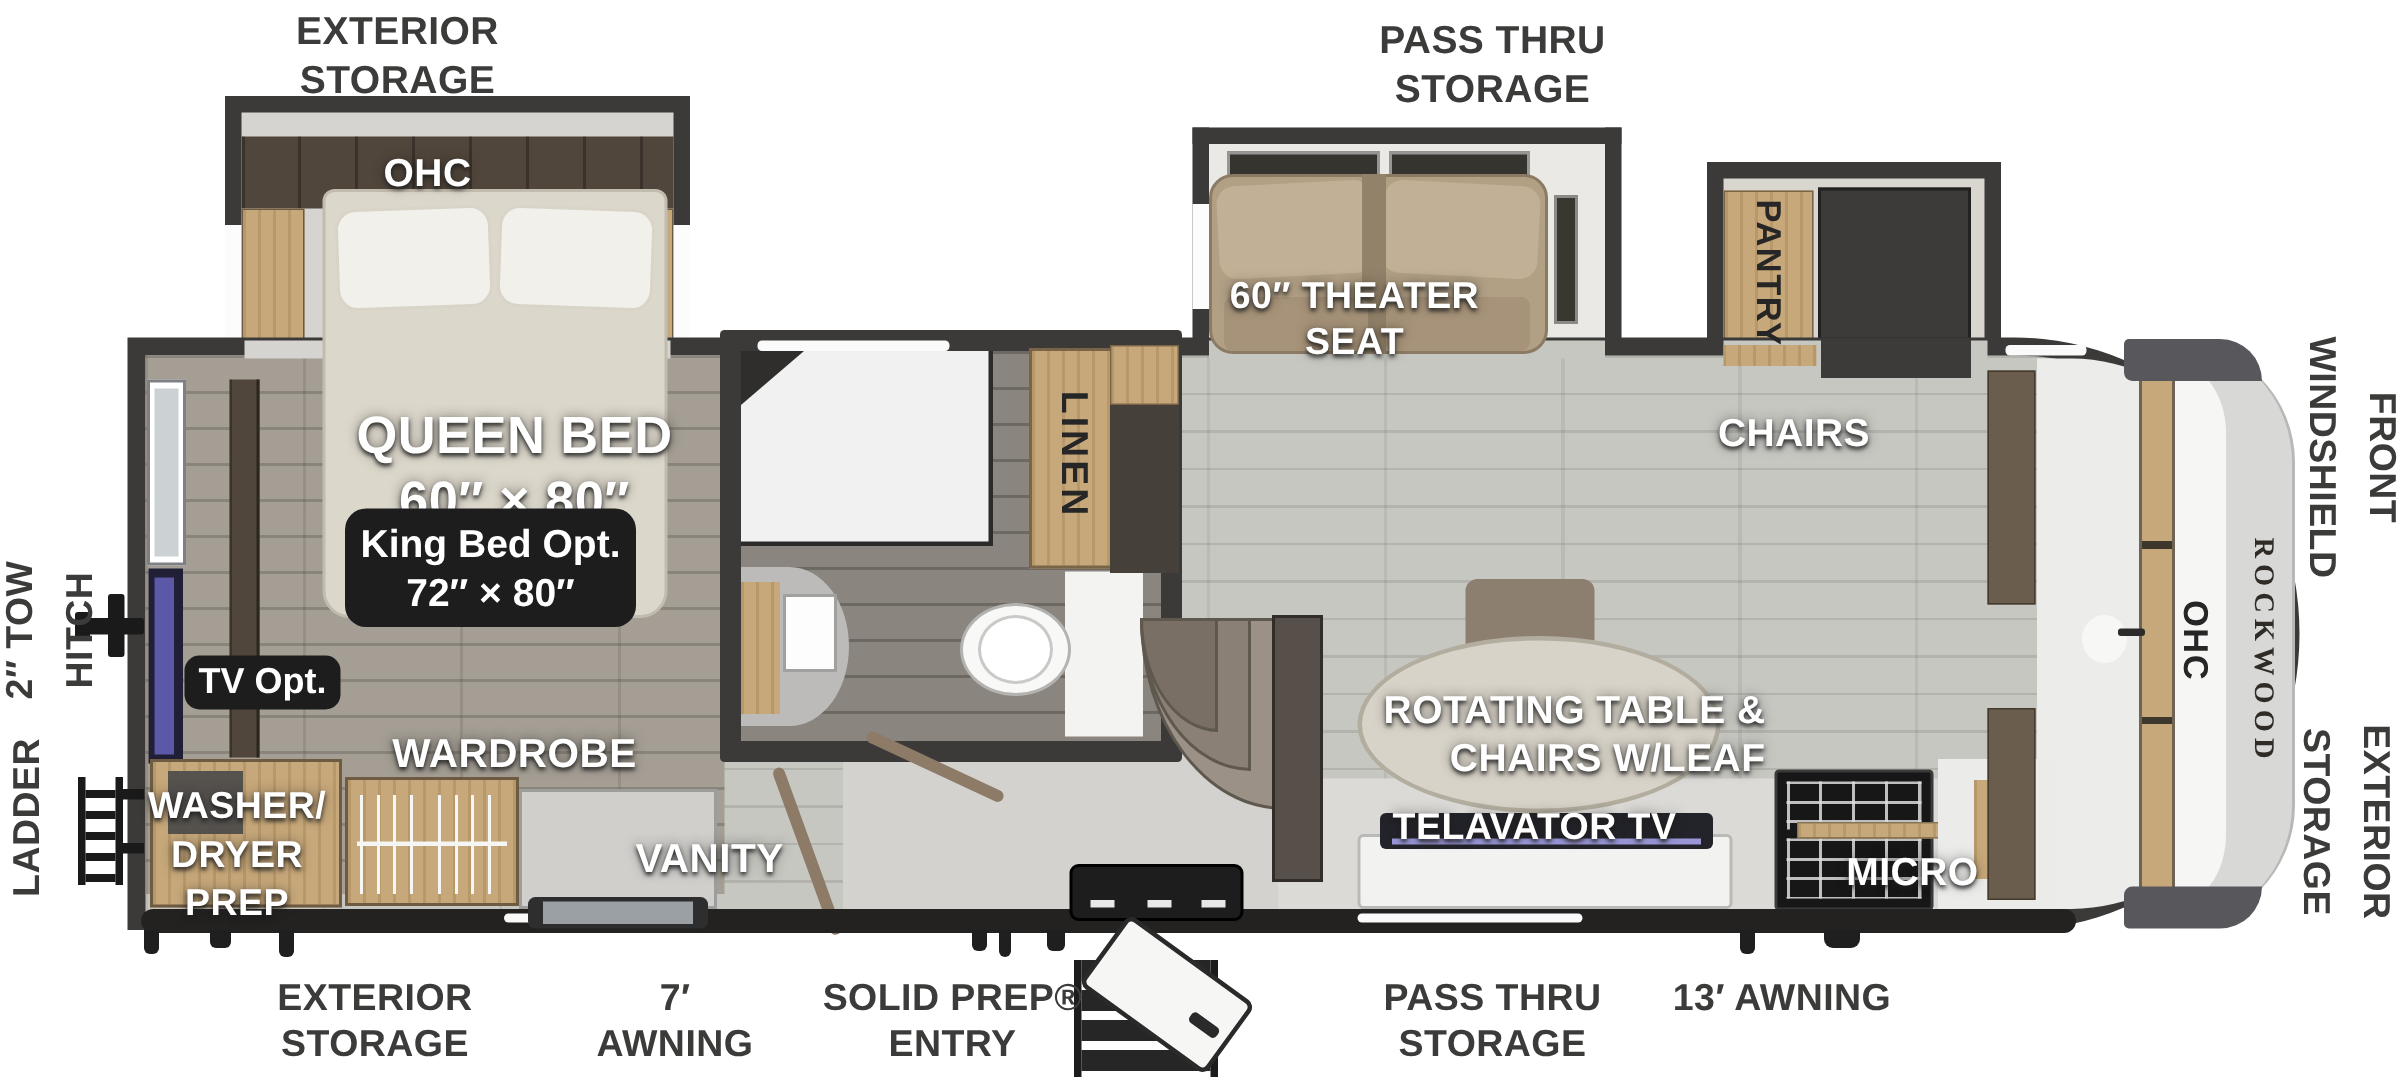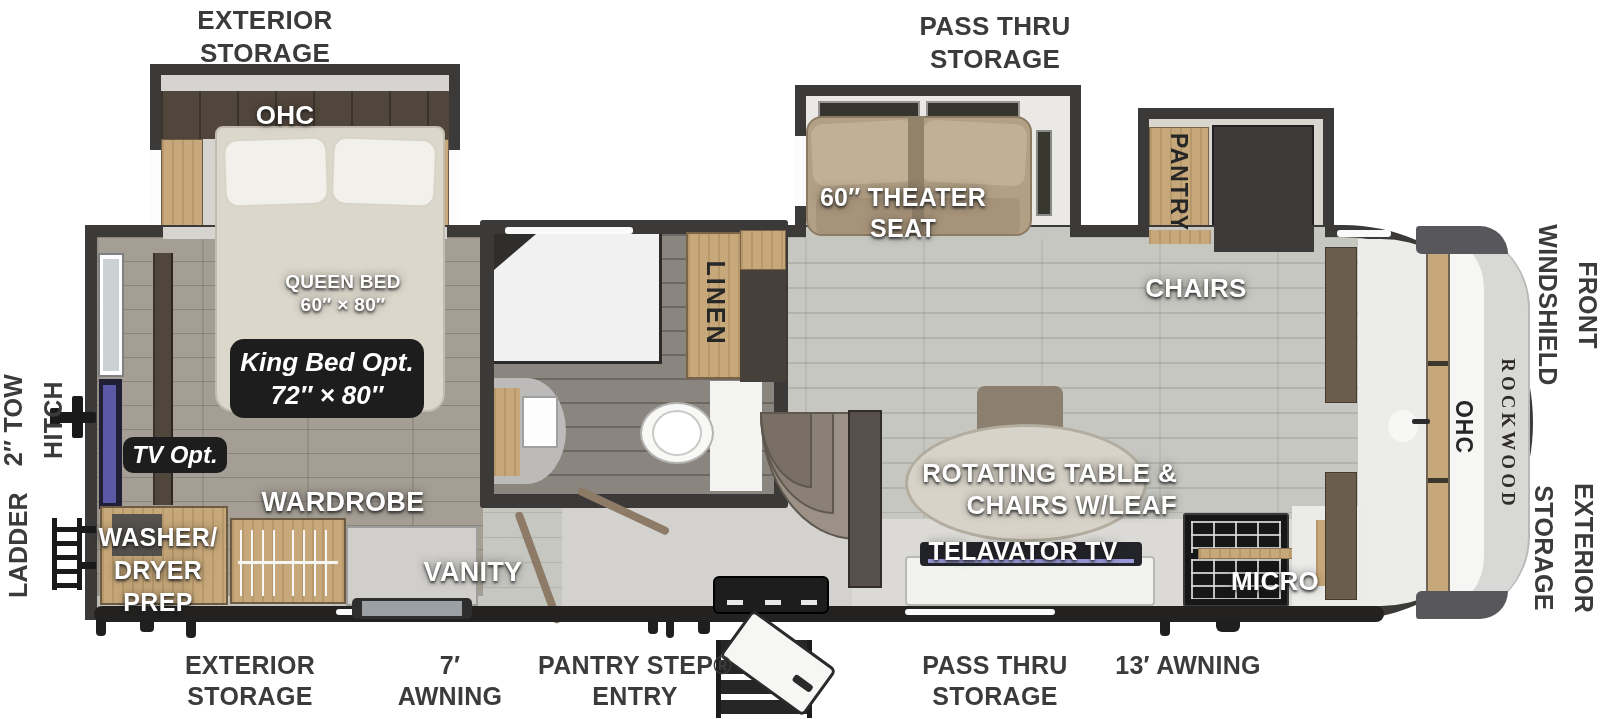--- a/index.html
+++ b/index.html
@@ -23,21 +23,21 @@
                           repeating-linear-gradient(180deg,rgba(220,220,220,.85) 0 2px,transparent 2px 13px);}
   .hangers{background-image:repeating-linear-gradient(90deg,#f6f6f4 0 2px,transparent 2px 11px);}
   .shower-pat{background-image:repeating-linear-gradient(45deg,rgba(140,150,155,.30) 0 3px,transparent 3px 13px);}
   
   .olabel{position:absolute;color:#3b3b3a;font-weight:700;text-align:center;white-space:pre-line;
           font-size:25px;line-height:1.25;letter-spacing:.3px;}
   .ilabel{position:absolute;color:#fff;font-weight:700;text-align:center;white-space:pre-line;
           font-size:26px;line-height:1.22;letter-spacing:.3px;
           text-shadow:0 2px 3px rgba(30,30,30,.9),0 0 8px rgba(30,30,30,.5);}
   .dark-label{color:#262626;text-shadow:none;}
-  .badge{position:absolute;background:#1d1d1d;color:#fff;font-style:italic;font-weight:700;
+  .badge{position:absolute;background:#1d1d1d;color:#fff;font-weight:700;
          text-align:center;white-space:pre-line;border-radius:14px;
          font-family:"Liberation Sans",sans-serif;}
   .rot90{transform:rotate(90deg);}
   .rot-90{transform:rotate(-90deg);}
   .serif{font-family:"Liberation Serif",serif;}
 </style>
 </head>
 <body>
 
 <div id="canvas">
@@ -194,28 +194,28 @@
 WINDSHIELD</div>
   <div class="olabel rot90" style="left:1454px;top:508px;width:220px;height:80px;line-height:40px;">EXTERIOR
 STORAGE</div>
   <div class="olabel rot-90" style="left:-52px;top:380px;width:170px;height:80px;line-height:40px;">2″ TOW
 HITCH</div>
   <div class="olabel rot-90" style="left:-63px;top:531px;width:160px;height:28px;">LADDER</div>
   <div class="olabel" style="left:130px;top:650px;width:240px;">EXTERIOR
 STORAGE</div>
   <div class="olabel" style="left:330px;top:650px;width:240px;">7′
 AWNING</div>
-  <div class="olabel" style="left:515px;top:650px;width:240px;">PANTRY STEP®
+  <div class="olabel" style="left:515px;top:650px;width:240px;">SOLID PREP®
 ENTRY</div>
   <div class="olabel" style="left:875px;top:650px;width:240px;">PASS THRU
 STORAGE</div>
   <div class="olabel" style="left:1068px;top:650px;width:240px;">13′ AWNING</div>
 
   <div class="ilabel" style="left:230px;top:100px;width:110px;">OHC</div>
-  <div class="ilabel" style="left:223px;top:270px;width:240px;font-size:19px;">QUEEN BED
+  <div class="ilabel" style="left:223px;top:270px;width:240px;font-size:35px;">QUEEN BED
 60″ × 80″</div>
   <div class="badge" style="left:230px;top:339px;width:178px;padding:7px 8px;font-size:26px;line-height:1.25;">King Bed Opt.
 72″ × 80″</div>
   <div class="badge" style="left:123px;top:437px;width:88px;padding:4px 8px;font-size:24px;border-radius:10px;">TV Opt.</div>
   <div class="ilabel" style="left:68px;top:521px;width:180px;font-size:25px;line-height:1.3;">WASHER/
 DRYER
 PREP</div>
   <div class="ilabel" style="left:233px;top:486px;width:220px;font-size:27px;">WARDROBE</div>
   <div class="ilabel" style="left:363px;top:556px;width:220px;font-size:27px;">VANITY</div>
   <div class="ilabel dark-label rot90" style="left:658px;top:290px;width:120px;height:26px;font-size:25px;letter-spacing:2px;">LINEN</div>

